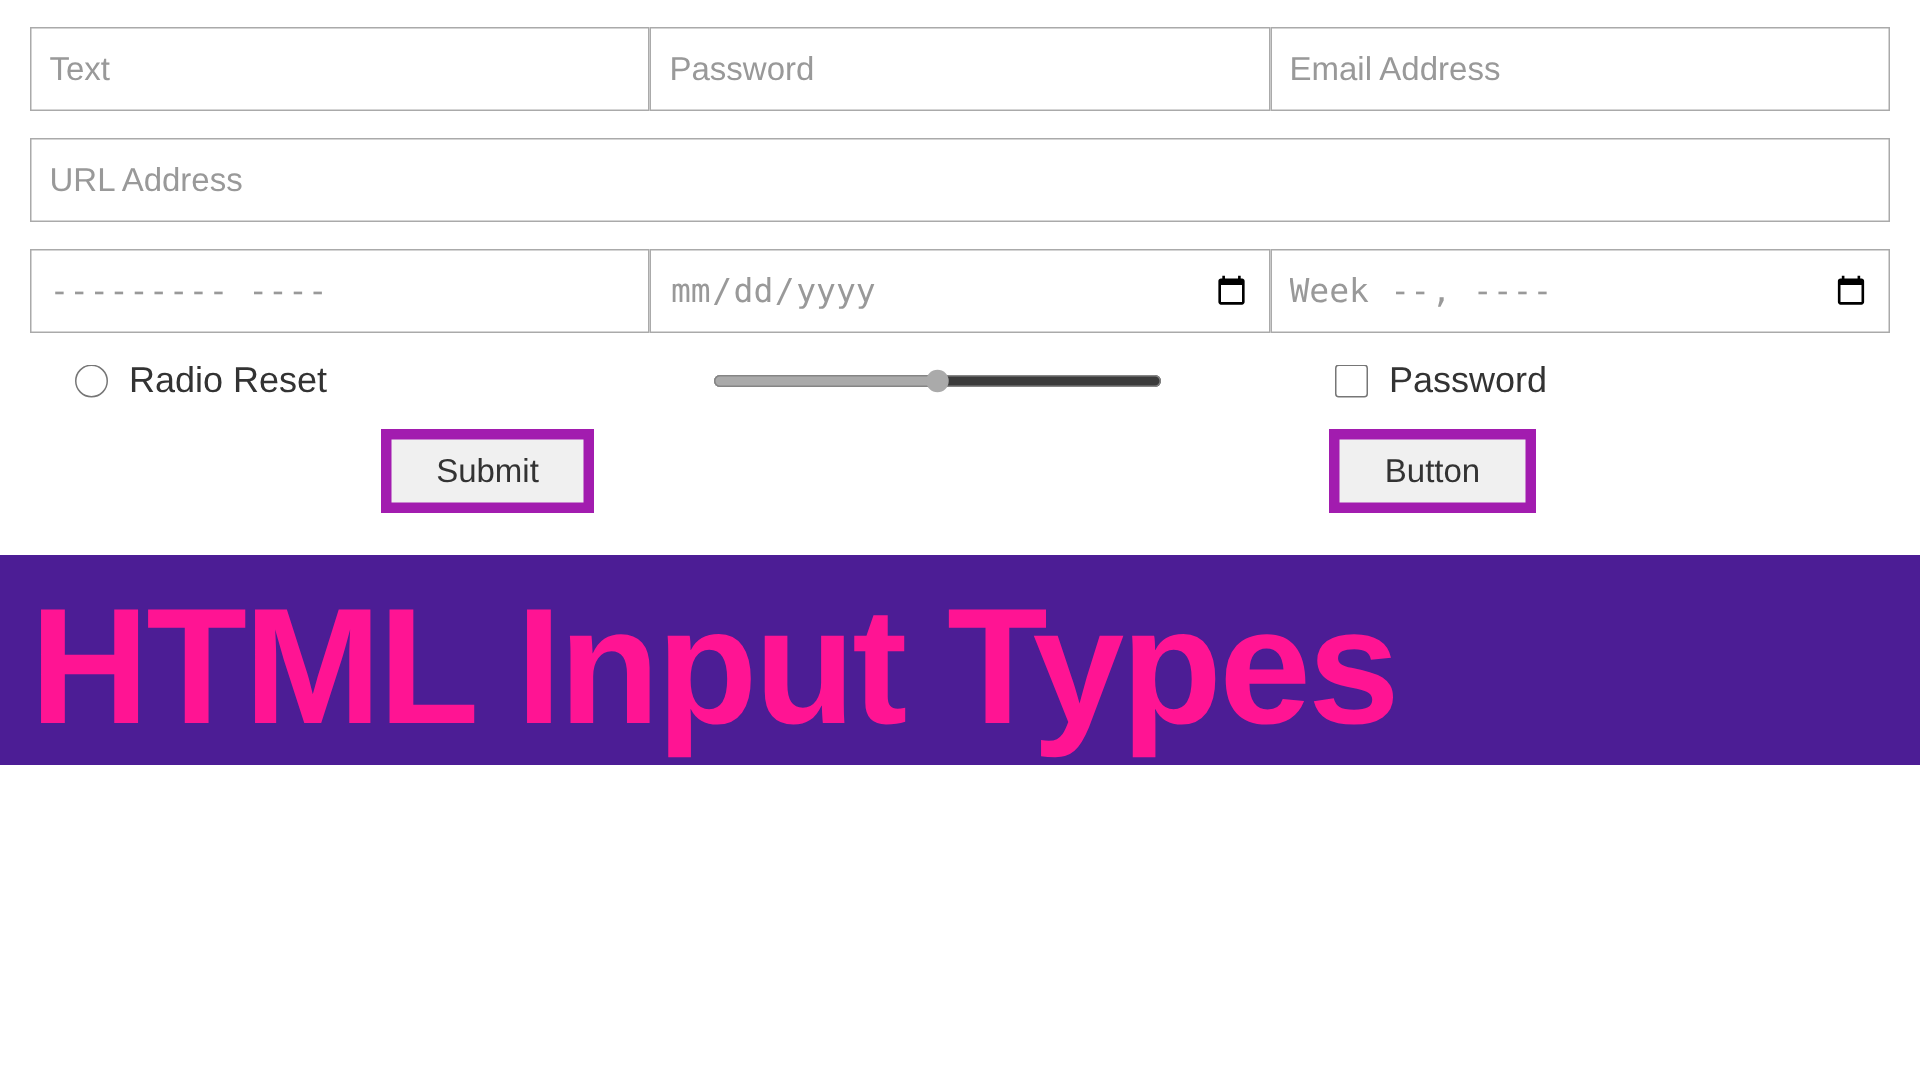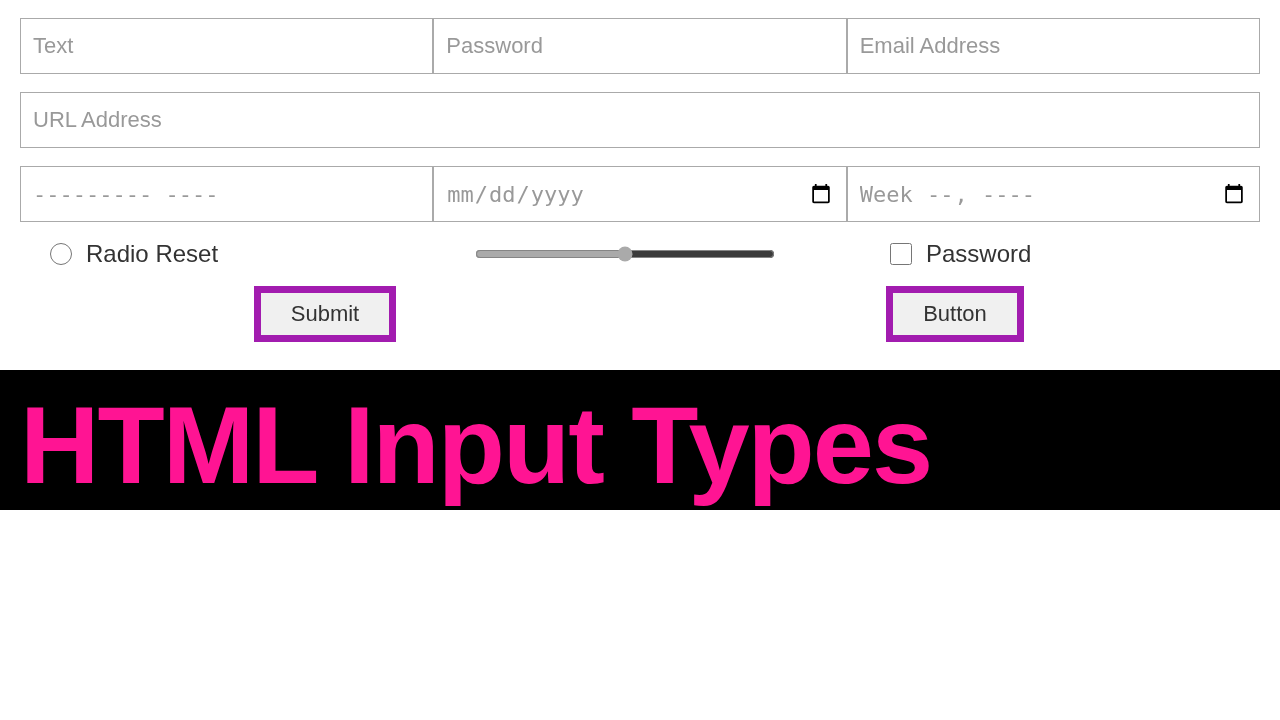--- a/index.html
+++ b/index.html
@@ -184,21 +184,21 @@
       width: 80px;
       height: 44px;
       border: 1px solid #aaa;
       padding: 0;
       cursor: pointer;
       background: #000;
     }
 
     
     .title-section {
-      background: #000000;
+      background: #4c1d95;
       padding: 20px 32px 10px 20px;
     }
 
     .title-text {
       font-size: 110px;
       font-weight: 900;
       color: #ff1493;
       line-height: 1;
       letter-spacing: -2px;
     }

